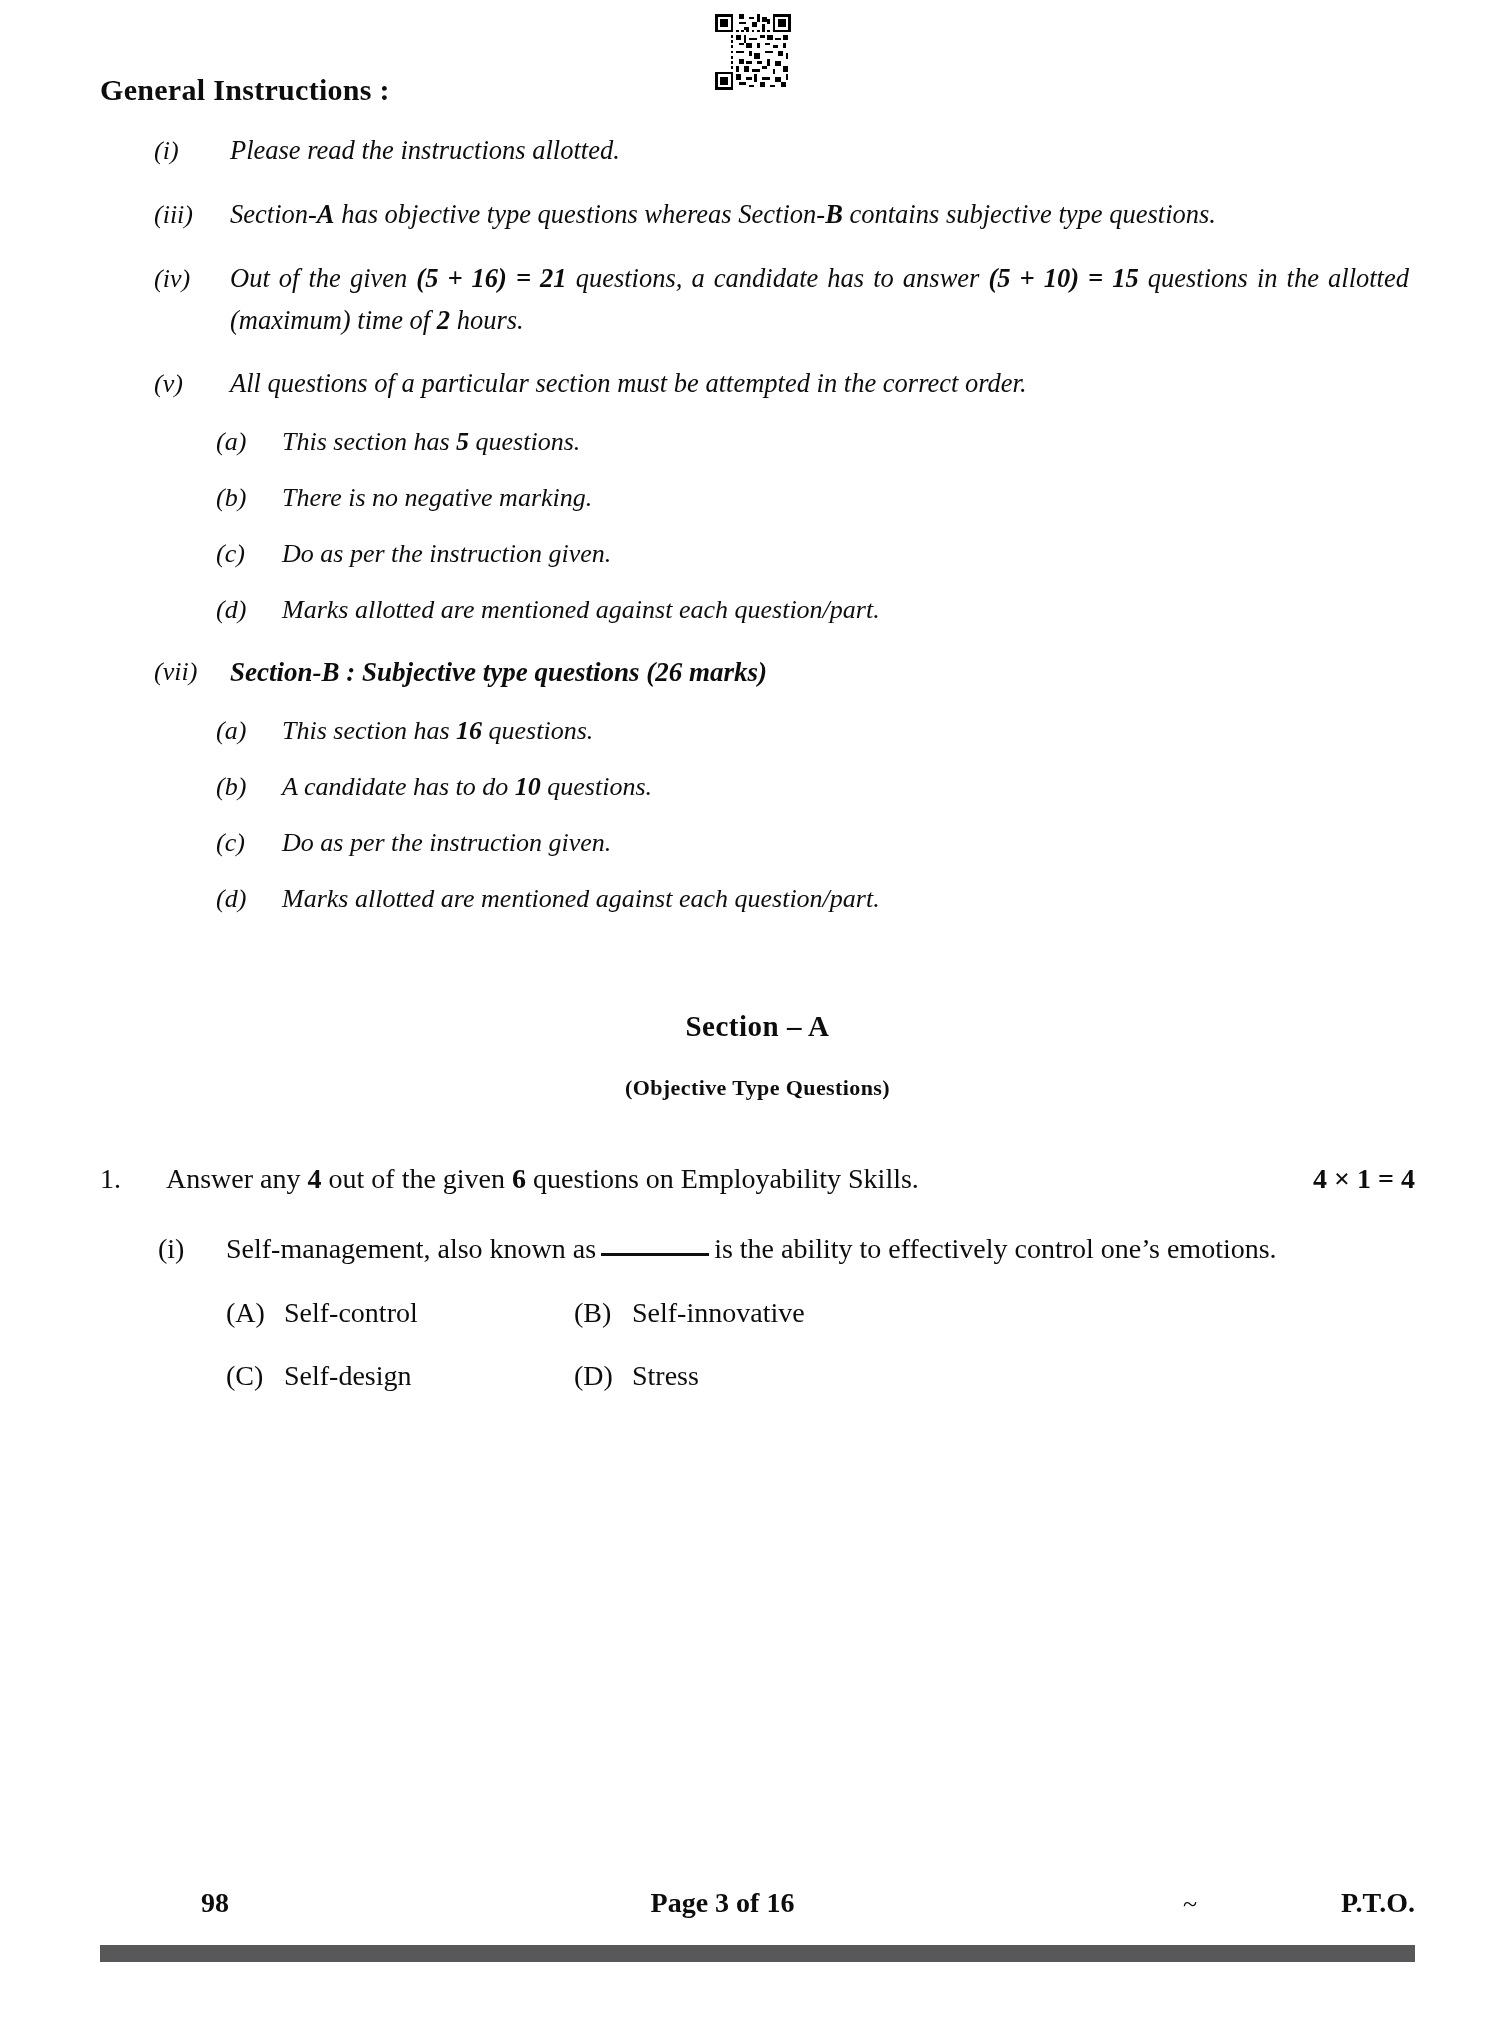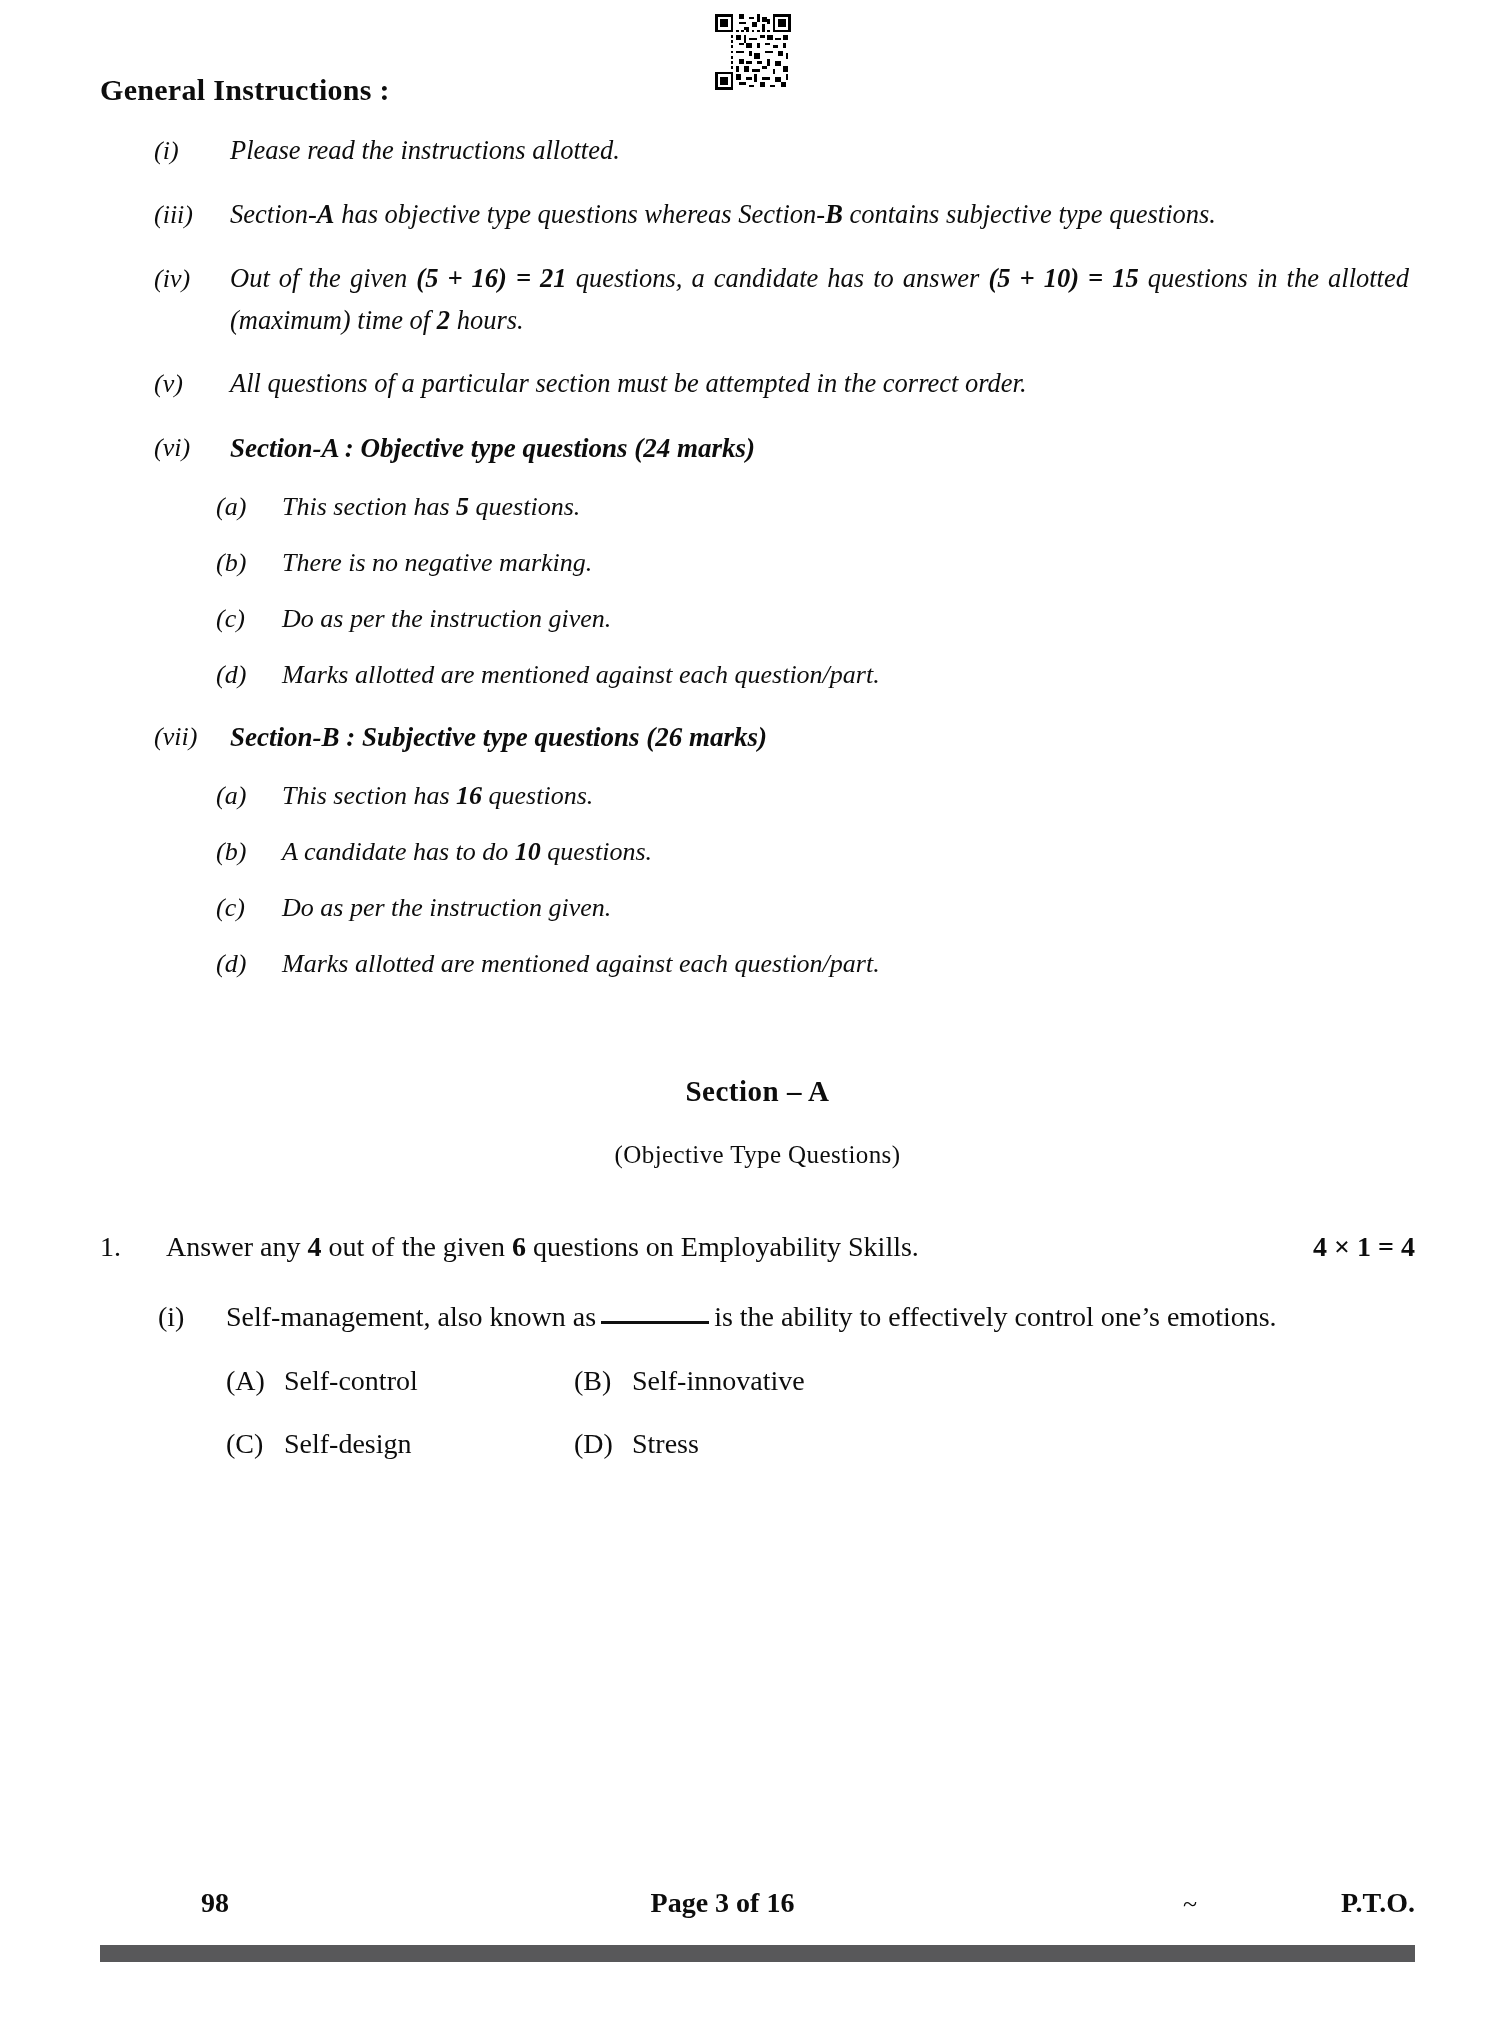--- a/index.html
+++ b/index.html
@@ -108,22 +108,22 @@
     margin-top: 90px;
     text-align: center;
   }
   .section-title {
     font-size: 29px;
     font-weight: bold;
     letter-spacing: 0.5px;
     line-height: 1.25;
   }
   .section-subtitle {
-    font-size: 25px;
-    font-weight: normal;
+    font-size: 22px;
+    font-weight: bold;
     letter-spacing: 0.4px;
     margin-top: 30px;
     line-height: 1.25;
   }
 
   
   .question {
     margin-top: 56px;
     display: flex;
     align-items: flex-start;
@@ -316,24 +316,20 @@
     <li class="roman-item">
       <span class="rm-marker">(iv)</span>
       <span class="rm-body"><span>Out of the given </span><b>(5 + 16) = 21</b><span> questions, a candidate has to answer </span><b>(5 + 10) = 15</b><span> questions in the allotted (maximum) time of </span><b>2</b><span> hours.</span></span>
     </li>
 
     <li class="roman-item">
       <span class="rm-marker">(v)</span>
       <span class="rm-body">All questions of a particular section must be attempted in the correct order.</span>
     </li>
 
-    <li class="roman-item heading">
-      <span class="rm-marker">(vi)</span>
-      <span class="rm-body nojust">Section-A : Objective type questions (24 marks)</span>
-    </li>
   </ul>
 
   <ul class="alpha-list">
     <li class="alpha-item">
       <span class="al-marker">(a)</span>
       <span class="al-body"><span>This section has </span><b>5</b><span> questions.</span></span>
     </li>
     <li class="alpha-item">
       <span class="al-marker">(b)</span>
       <span class="al-body"><span>There is no negative marking.</span><b></b><span></span></span>

